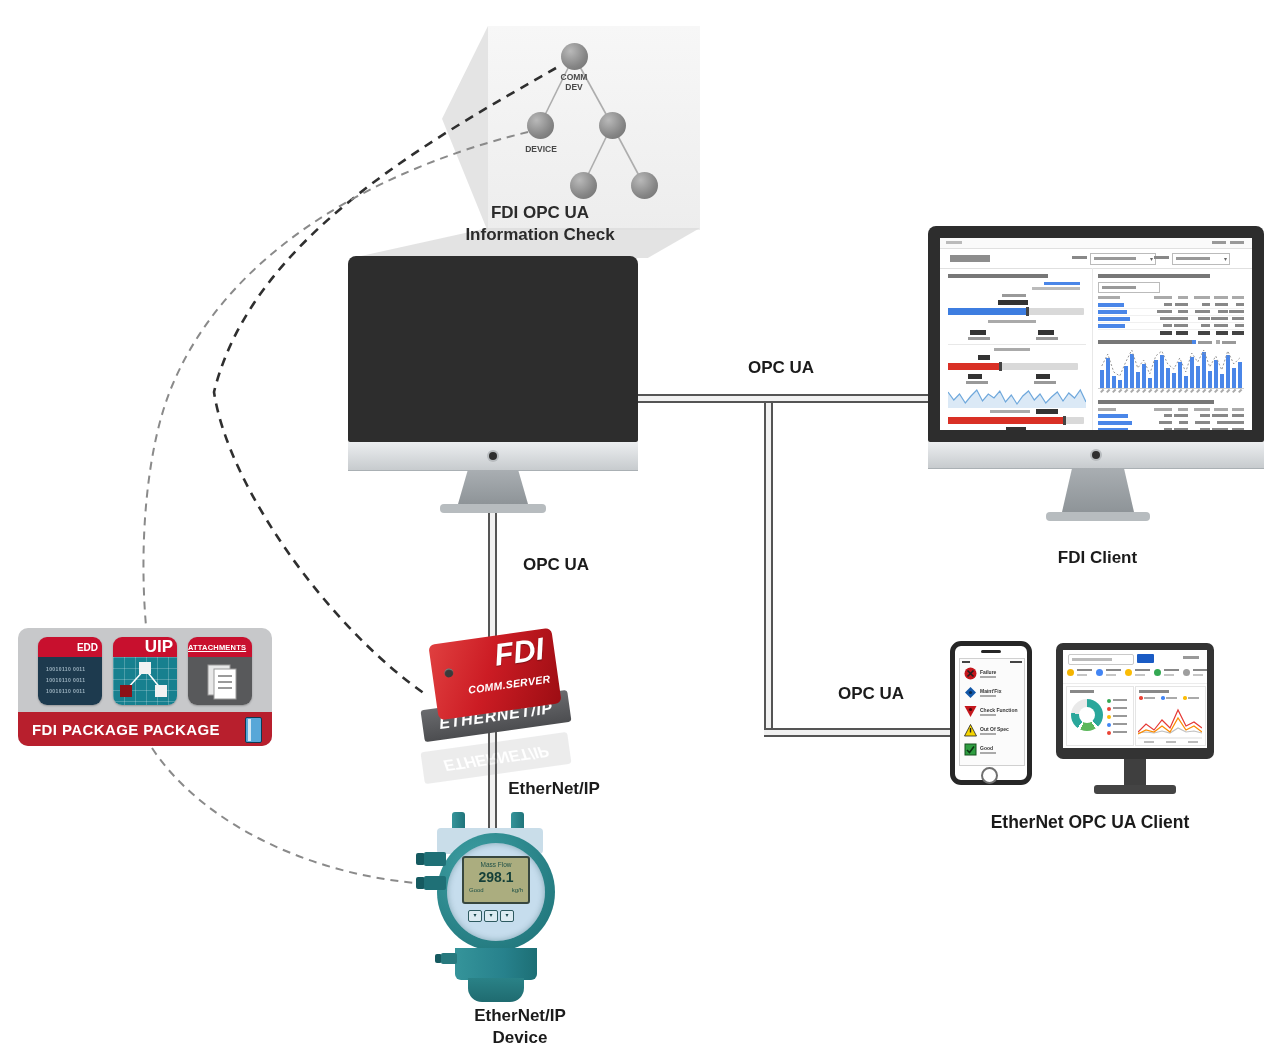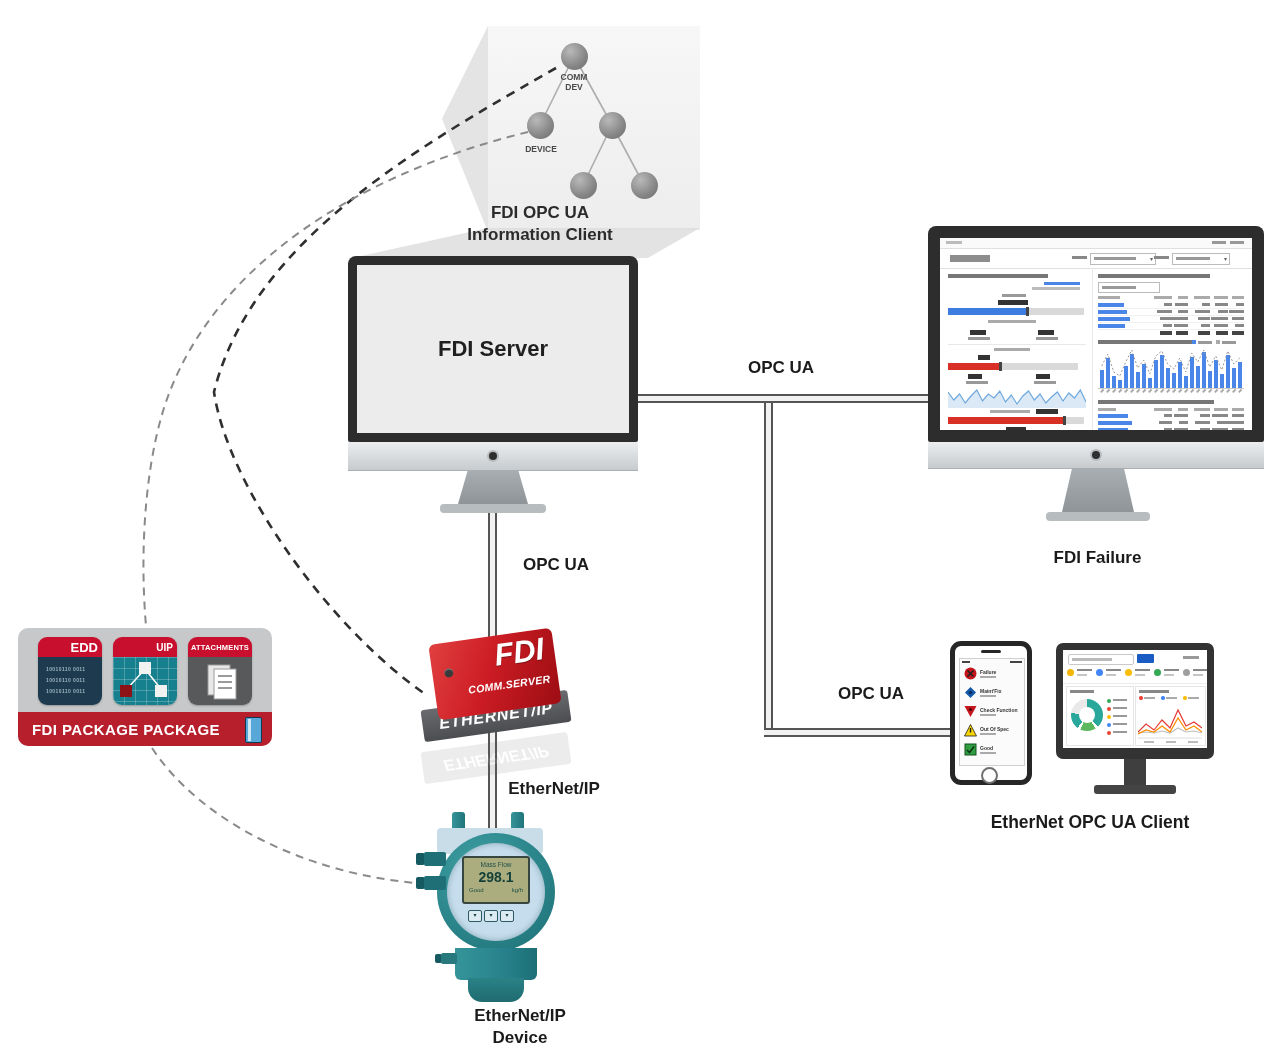--- a/index.html
+++ b/index.html
@@ -94,36 +94,33 @@
   <div class="tree-node" style="left:599px;top:112px;"></div>
   <div class="tree-node" style="left:570px;top:172px;"></div>
   <div class="tree-node" style="left:631px;top:172px;"></div>
   <div class="tree-lbl" style="left:553px;top:72px;width:42px;">
     <div>COMM</div>
       <div>DEV</div>
   </div>
   <div class="tree-lbl" style="left:514px;top:144px;width:54px;">DEVICE</div>
   <div class="abs caption">
     <div>FDI OPC UA</div>
-    <div>Information Client</div>
+    <div>Information Check</div>
   </div>
 
   <div class="pipe h" style="left:638px;top:394px;width:290px;"></div>
   <div class="pipe v" style="left:764px;top:403px;height:325px;"></div>
   <div class="pipe h" style="left:764px;top:728px;width:192px;"></div>
   <div class="pipe v" style="left:488px;top:512px;height:338px;"></div>
 
   <div class="lbl" style="left:731px;top:358px;width:100px;">OPC UA</div>
   <div class="lbl" style="left:501px;top:555px;width:110px;">OPC UA</div>
   <div class="lbl" style="left:816px;top:684px;width:110px;">OPC UA</div>
 
   <div class="mon-frame" style="left:348px;top:256px;width:290px;height:186px;"></div>
-  <div class="mon-screen" style="left:357px;top:265px;width:272px;height:168px;">
-    <div class="server-text">FDI Server</div>
-  </div>
   <div class="mon-bezel" style="left:348px;top:442px;width:290px;height:28px;"></div>
   <div class="cam" style="left:489px;top:452px;"></div>
   <div class="stand-neck" style="left:458px;top:470px;width:70px;height:34px;"></div>
   <div class="stand-base" style="left:440px;top:504px;width:106px;height:9px;"></div>
 
   <div class="mon-frame" style="left:928px;top:226px;width:336px;height:216px;"></div>
   <div class="mon-screen" id="client-screen" style="left:940px;top:238px;width:312px;height:192px;background:#fff;">
       <div style="position: absolute; left: 0px; top: 0px; width: 312px; height: 10px; background: rgb(250, 250, 250); border-bottom: 1px solid rgb(224, 224, 224);"></div>
       <div style="position: absolute; left: 6px; top: 3px; width: 16px; height: 3px; background: rgb(187, 187, 187);"></div>
       <div style="position: absolute; left: 272px; top: 3px; width: 14px; height: 3px; background: rgb(153, 153, 153);"></div>
@@ -299,49 +296,49 @@
       <div style="position: absolute; left: 224px; top: 190px; width: 8px; height: 3px; background: rgb(136, 136, 136);"></div>
       <div style="position: absolute; left: 234px; top: 190px; width: 14px; height: 3px; background: rgb(136, 136, 136);"></div>
       <div style="position: absolute; left: 260px; top: 190px; width: 10px; height: 3px; background: rgb(136, 136, 136);"></div>
       <div style="position: absolute; left: 272px; top: 190px; width: 16px; height: 3px; background: rgb(136, 136, 136);"></div>
       <div style="position: absolute; left: 292px; top: 190px; width: 12px; height: 3px; background: rgb(136, 136, 136);"></div>
     </div>
   <div class="mon-bezel" style="left:928px;top:442px;width:336px;height:26px;"></div>
   <div class="cam" style="left:1092px;top:451px;"></div>
   <div class="stand-neck" style="left:1062px;top:468px;width:72px;height:44px;"></div>
   <div class="stand-base" style="left:1046px;top:512px;width:104px;height:9px;"></div>
-  <div class="lbl" style="left:1015px;top:548px;width:165px;">FDI Failure</div>
+  <div class="lbl" style="left:1015px;top:548px;width:165px;">FDI Client</div>
 
   <div class="abs pkg"></div>
   <div class="pkg-icon" style="left:38px;">
     <div class="pkg-band" style="justify-content:flex-end;">
-        <span style="font-size:13px;padding-right:4px;">EDD</span>
+        <span style="font-size:10px;padding-right:4px;">EDD</span>
       </div>
     <div class="pkg-body" id="edd-body" style="background:#1d3a4e;">
         <div style="position: absolute; left: 8px; top: 9px; font-size: 5px; color: rgb(157, 179, 192); letter-spacing: 0.4px; font-weight: 700;">10010110 0011</div>
         <div style="position: absolute; left: 8px; top: 20px; font-size: 5px; color: rgb(157, 179, 192); letter-spacing: 0.4px; font-weight: 700;">10010110 0011</div>
         <div style="position: absolute; left: 8px; top: 31px; font-size: 5px; color: rgb(157, 179, 192); letter-spacing: 0.4px; font-weight: 700;">10010110 0011</div>
       </div>
   </div>
   <div class="pkg-icon" style="left:113px;">
     <div class="pkg-band" style="justify-content:flex-end;">
-        <span style="font-size:10px;padding-right:4px;">UIP</span>
+        <span style="font-size:17px;padding-right:4px;">UIP</span>
       </div>
     <div class="pkg-body" style="background:#17808f;background-image:linear-gradient(rgba(255,255,255,.22) 1px,transparent 1px),linear-gradient(90deg,rgba(255,255,255,.22) 1px,transparent 1px);background-size:11px 11px;">
       <svg width="64" height="48">
         <line x1="32" y1="12" x2="14" y2="32" stroke="#fff" stroke-width="1.5"></line>
         <line x1="32" y1="12" x2="48" y2="32" stroke="#fff" stroke-width="1.5"></line>
         <rect x="26" y="5" width="12" height="12" fill="#f2f2f2"></rect>
         <rect x="7" y="28" width="12" height="12" fill="#8c1218"></rect>
         <rect x="42" y="28" width="12" height="12" fill="#f2f2f2"></rect>
       </svg>
     </div>
   </div>
   <div class="pkg-icon" style="left:188px;">
-    <div class="pkg-band" style="justify-content:center;">
+    <div class="pkg-band" style="text-decoration:underline;">
         <span style="font-size:7.5px;letter-spacing:.2px;">ATTACHMENTS</span>
       </div>
     <div class="pkg-body" style="background:#58595b;">
       <svg width="64" height="48">
         <rect x="20" y="8" width="22" height="30" fill="#e8e8e8" stroke="#9a9a9a"></rect>
         <rect x="26" y="12" width="22" height="30" fill="#fff" stroke="#9a9a9a"></rect>
         <line x1="30" y1="19" x2="44" y2="19" stroke="#9a9a9a" stroke-width="2"></line>
         <line x1="30" y1="25" x2="44" y2="25" stroke="#9a9a9a" stroke-width="2"></line>
         <line x1="30" y1="31" x2="44" y2="31" stroke="#9a9a9a" stroke-width="2"></line>
       </svg>

